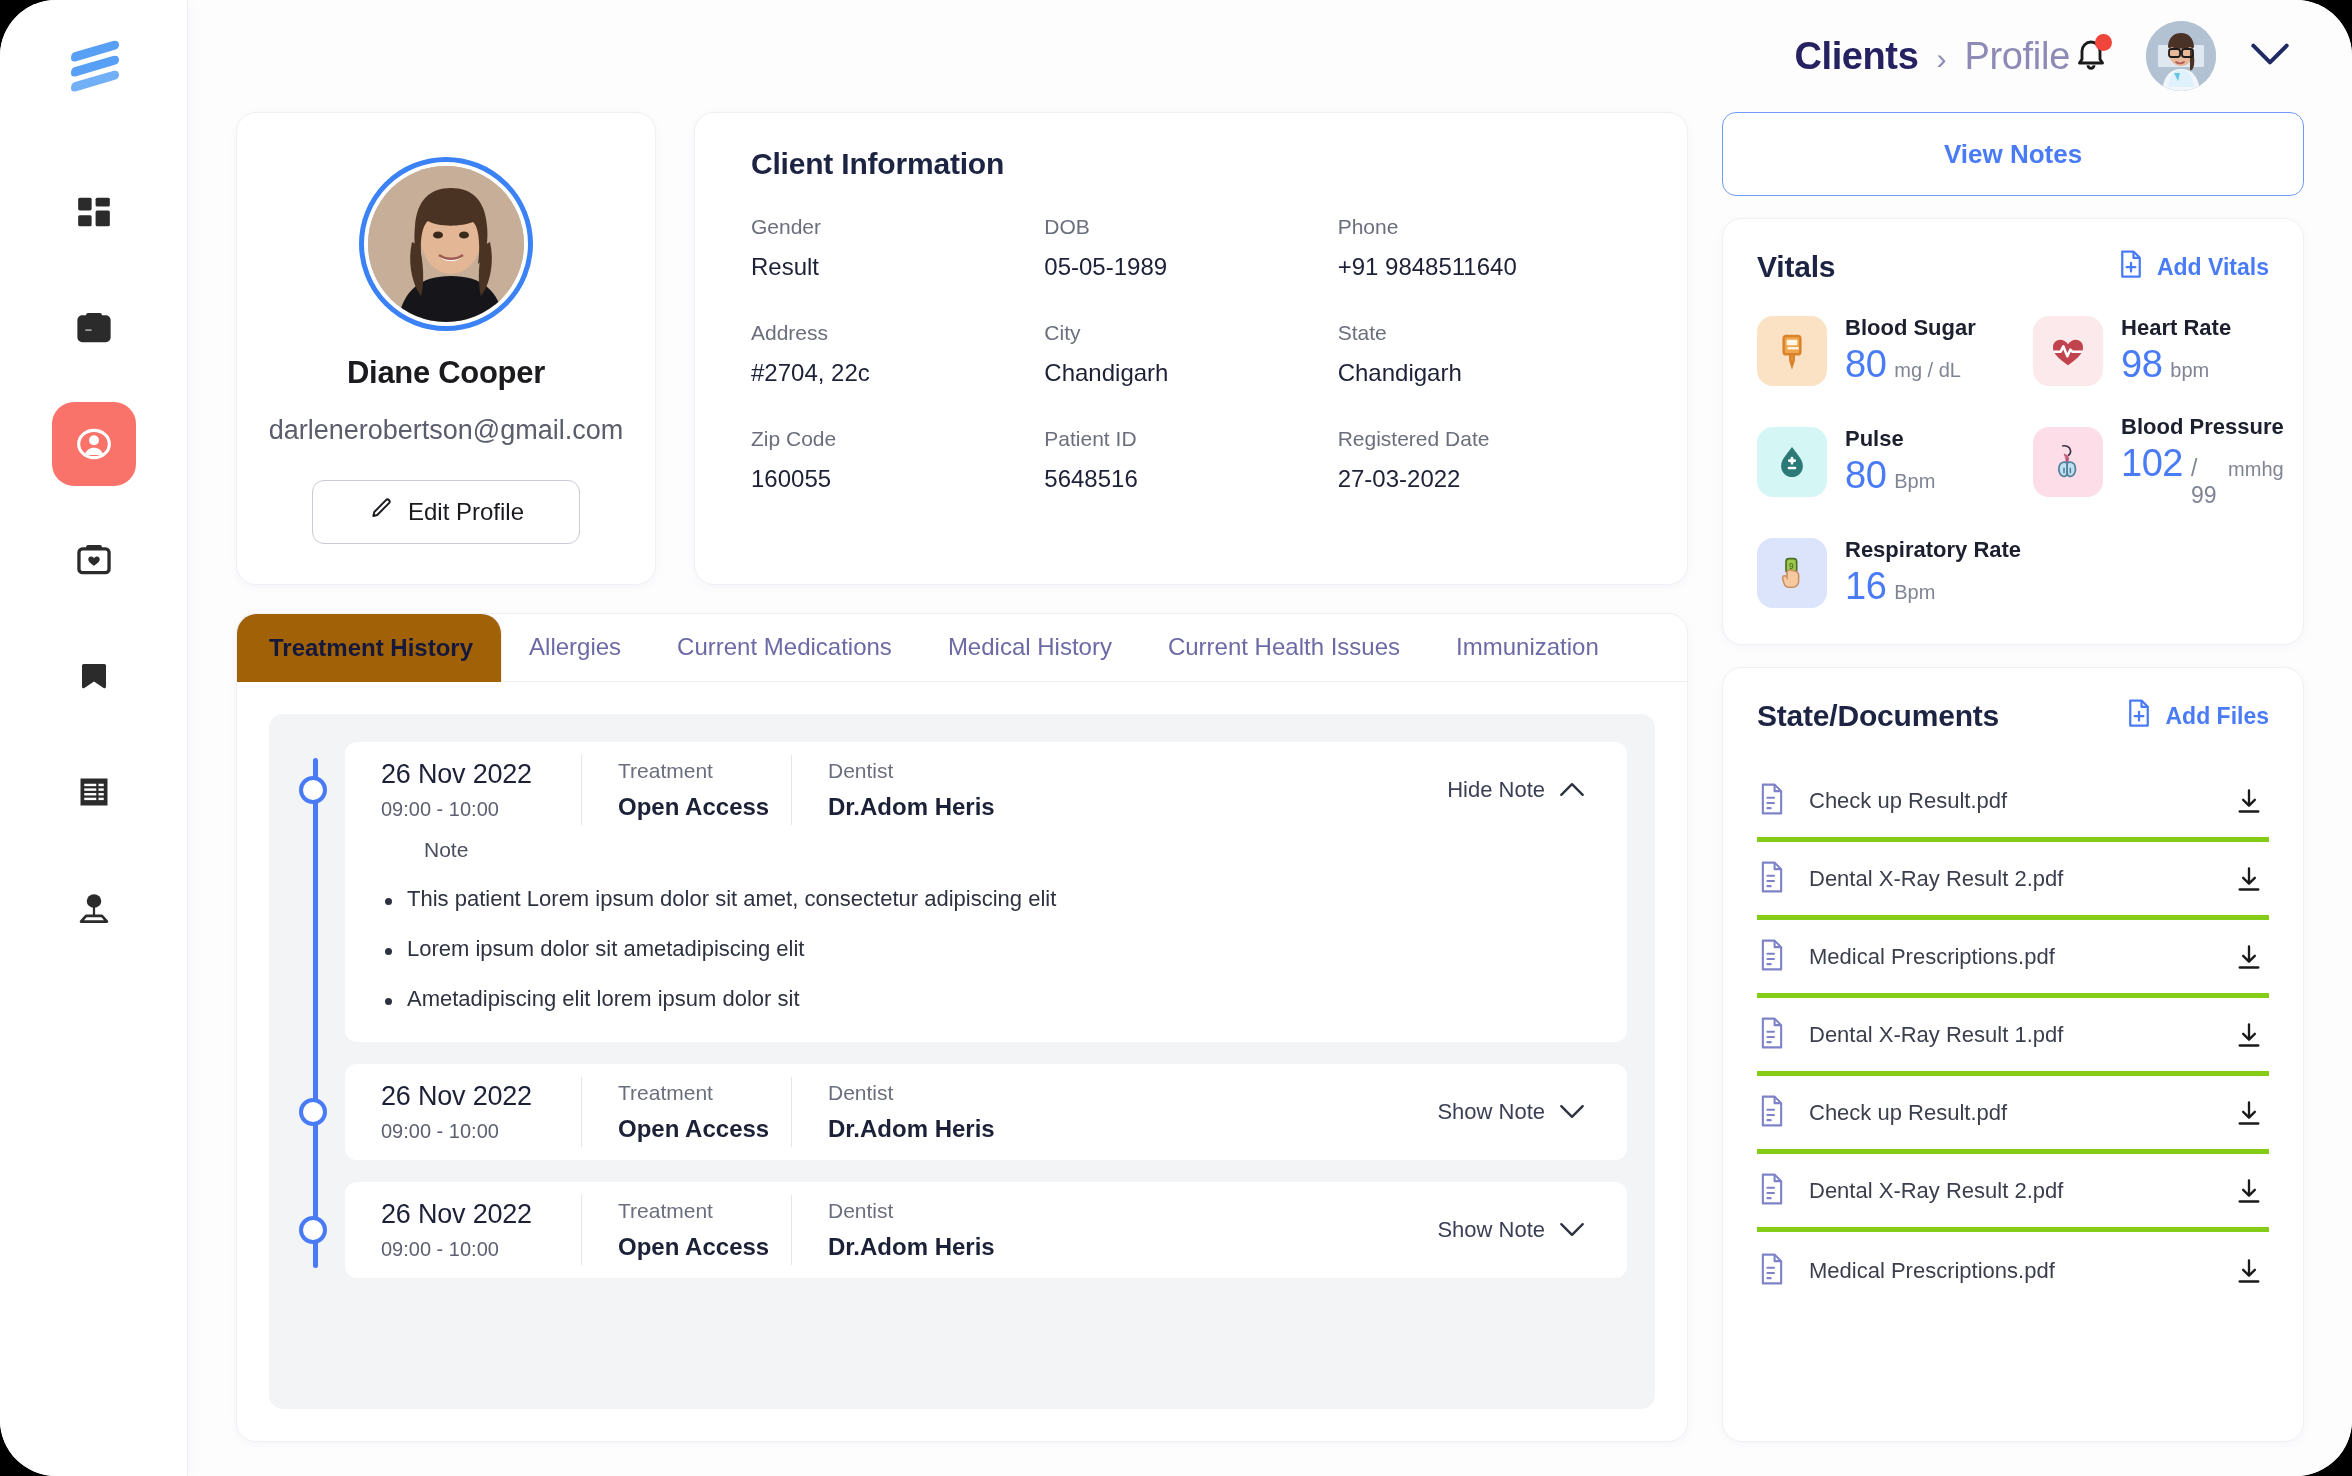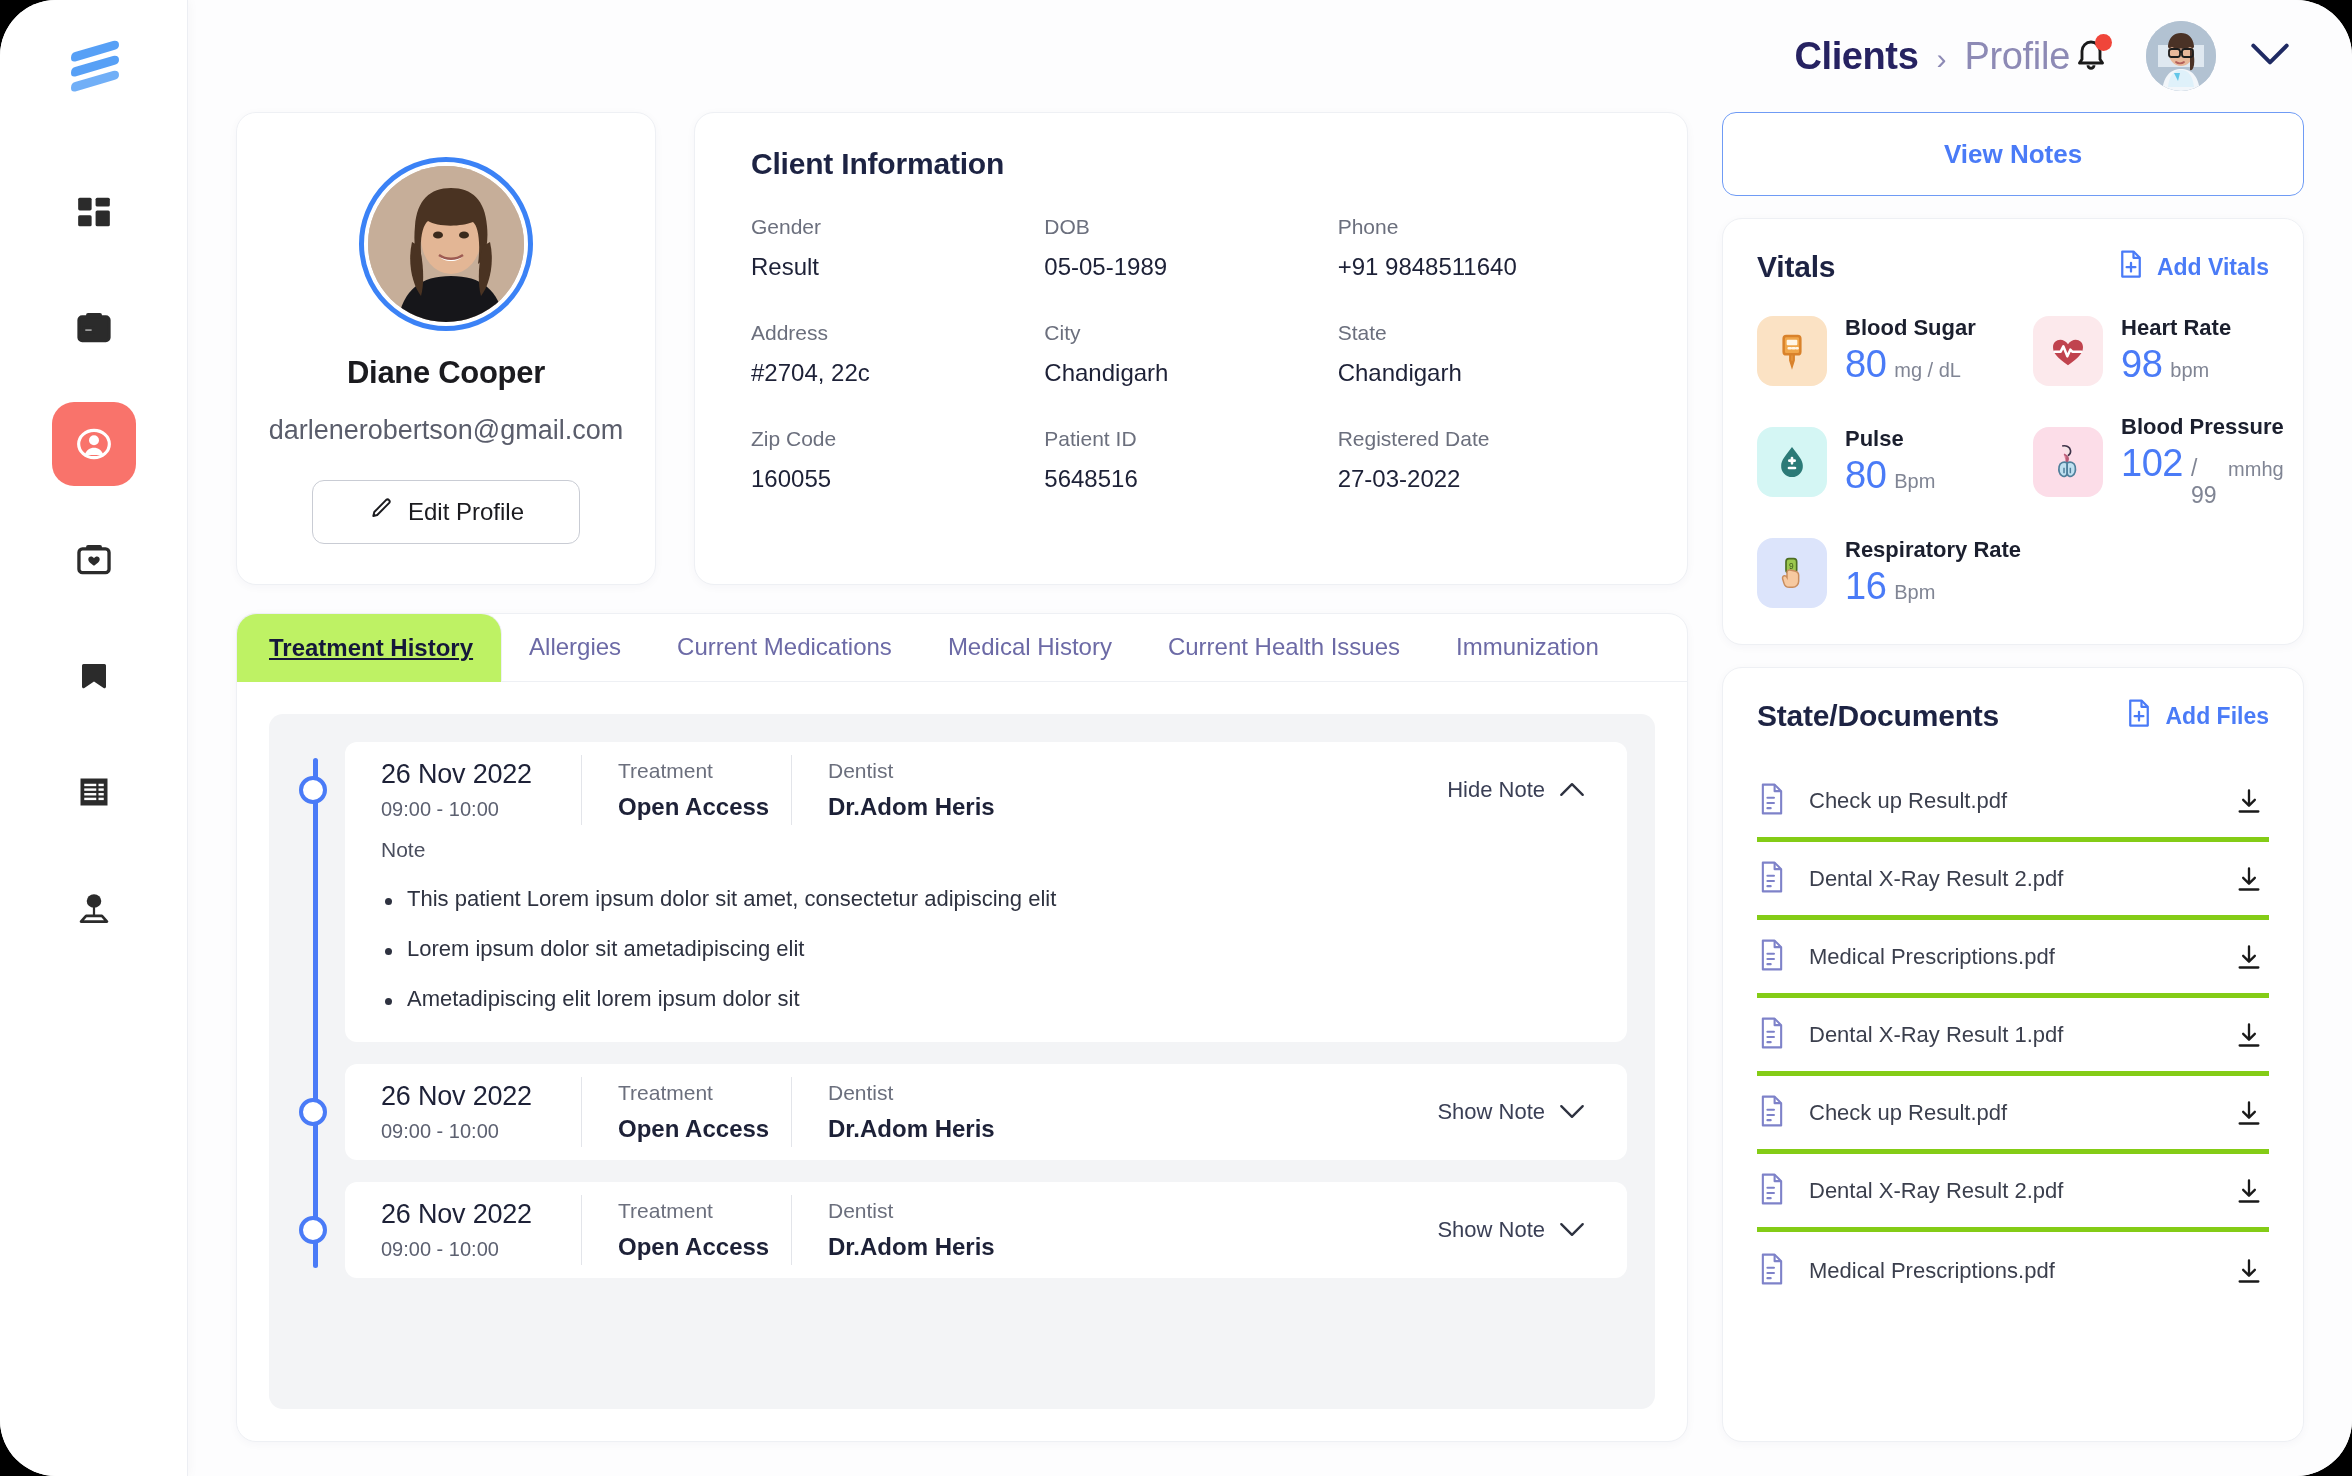--- a/index.html
+++ b/index.html
@@ -125,24 +125,24 @@
     border-bottom: 1px solid #eef0f4;
   }
   .tab {
     font-size: 24px; color: #6c6aa6; padding: 0 28px; height: 68px;
     display: flex; align-items: center; cursor: pointer; white-space: nowrap;
     background: transparent;
   }
   .tab:first-child { padding-left: 32px; }
   .tab.active {
     color: #15183a; font-weight: 700;
-    background: #bef264;
+    background: #a16207;
     border-top-left-radius: 20px; border-top-right-radius: 20px;
     box-shadow: 0 -1px 0 #eef0f4, -1px 0 0 #eef0f4, 1px 0 0 #eef0f4;
-    position: relative; z-index: 2; margin-bottom: -1px; text-decoration: underline;
+    position: relative; z-index: 2; margin-bottom: -1px;
   }
   .tabs-body { flex: 1; padding: 32px; min-height: 0; }
   .timeline-panel {
     background: #f3f4f6; border-radius: 14px;
     height: 100%; padding: 28px 28px 40px 28px;
     position: relative; overflow: hidden;
   }
   .timeline { position: relative; padding-left: 48px; }
   .tl-line {
     position: absolute; left: 16px; top: 16px; bottom: 10px;
@@ -164,21 +164,21 @@
   .eh-col { padding-left: 36px; border-left: 1px solid #e3e5ea; height: 70px; display:flex;flex-direction:column;justify-content:center; }
   .eh-col.treat { width: 210px; flex: 0 0 210px; }
   .eh-col.dent { width: 300px; flex: 0 0 300px; }
   .eh-lbl { font-size: 21px; color: #6b6f7d; margin-bottom: 10px; }
   .eh-val { font-size: 24px; color: #1d2137; font-weight: 700; }
   .note-toggle {
     margin-left: auto; display: flex; align-items: center; gap: 14px;
     font-size: 22px; color: #3a3f55; cursor: pointer; padding-right: 6px;
   }
   .note-body { padding: 0 0 30px 0; }
-  .note-label { font-size: 21px; color: #4a4e5e; margin-bottom: 24px; }
+  .note-label { font-size: 21px; color: #4a4e5e; margin-bottom: 24px; margin-left: 43px; }
   .note-list { list-style: none; }
   .note-list li {
     font-size: 22px; color: #2e3240; margin-bottom: 24px;
     padding-left: 26px; position: relative;
   }
   .note-list li:last-child { margin-bottom: 0; }
   .note-list li::before {
     content: ""; position: absolute; left: 4px; top: 12px;
     width: 7px; height: 7px; border-radius: 50%; background: #2e3240;
   }

